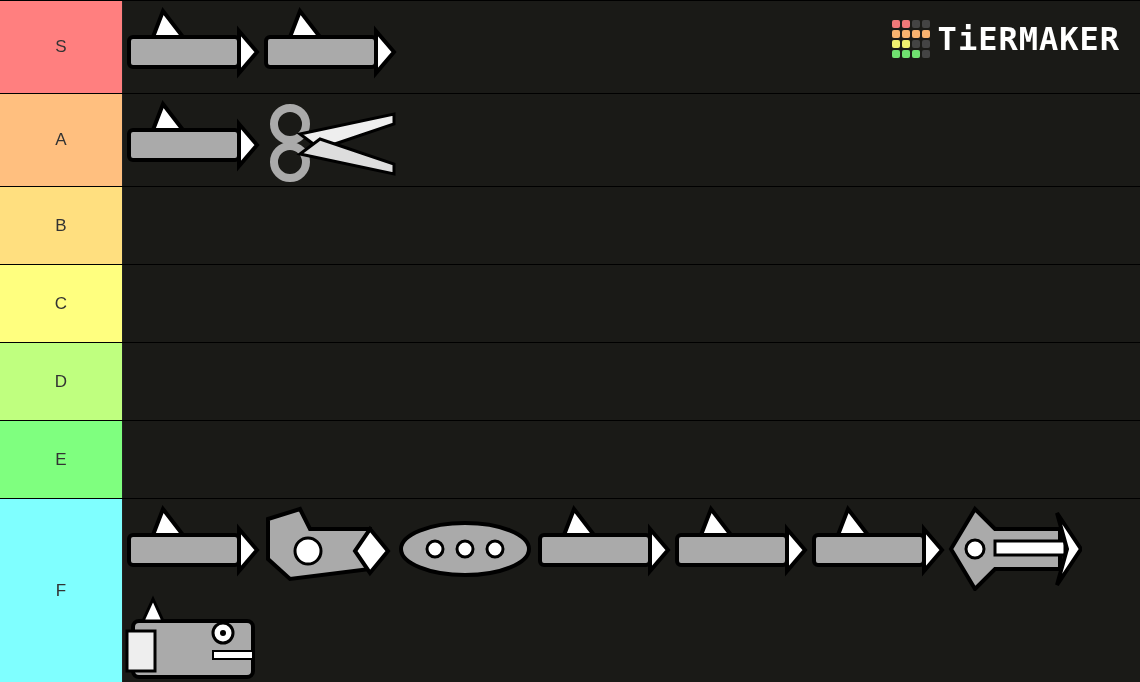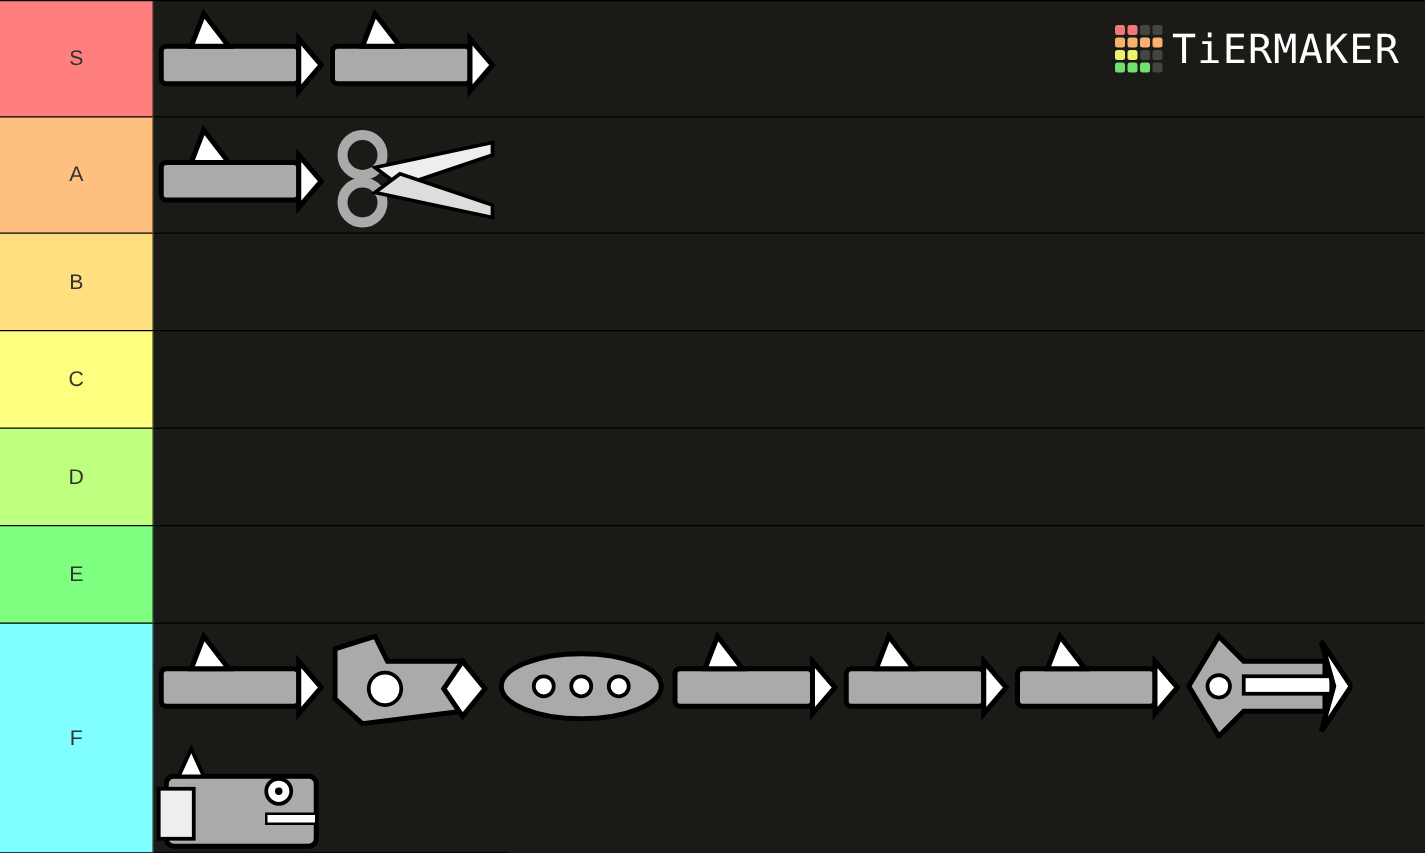--- a/index.html
+++ b/index.html
@@ -6,21 +6,21 @@
   body{width:1140px;height:682px;background:#000;overflow:hidden;font-family:"Liberation Sans",sans-serif;}
   .board{position:relative;width:1140px;height:682px;background:#000;}
   .row{position:absolute;left:0;width:1140px;display:flex;}
   .label{width:123px;display:flex;align-items:center;justify-content:center;color:#333;font-size:17px;border-right:1px solid #222;box-sizing:border-box;}
   .items{flex:1;background:#1a1a17;display:flex;flex-wrap:wrap;align-content:flex-start;}
   .item{width:137px;height:92px;display:flex;align-items:center;justify-content:center;}
   .item svg{width:137px;height:92px;}
   .logo{position:absolute;right:20px;top:20px;display:flex;align-items:center;gap:8px;}
   .grid{display:grid;grid-template-columns:repeat(4,8px);grid-gap:2px;}
   .grid span{width:8px;height:8px;border-radius:2px;}
-  .logo-text{color:#fff;font-family:"DejaVu Sans Mono",monospace;font-weight:normal;font-size:32px;letter-spacing:1px;}
+  .logo-text{color:#fff;font-family:"DejaVu Sans Mono",monospace;font-weight:bold;font-size:32px;letter-spacing:1px;}
 </style>
 </head>
 <body>
 
 <div class="board" id="board">
     <div class="row" style="top: 499px; height: 183px;">
       <div class="label" style="background: rgb(127, 255, 255);">F</div>
       <div class="items">
         <div class="item">
           <svg viewBox="0 0 137 92">

